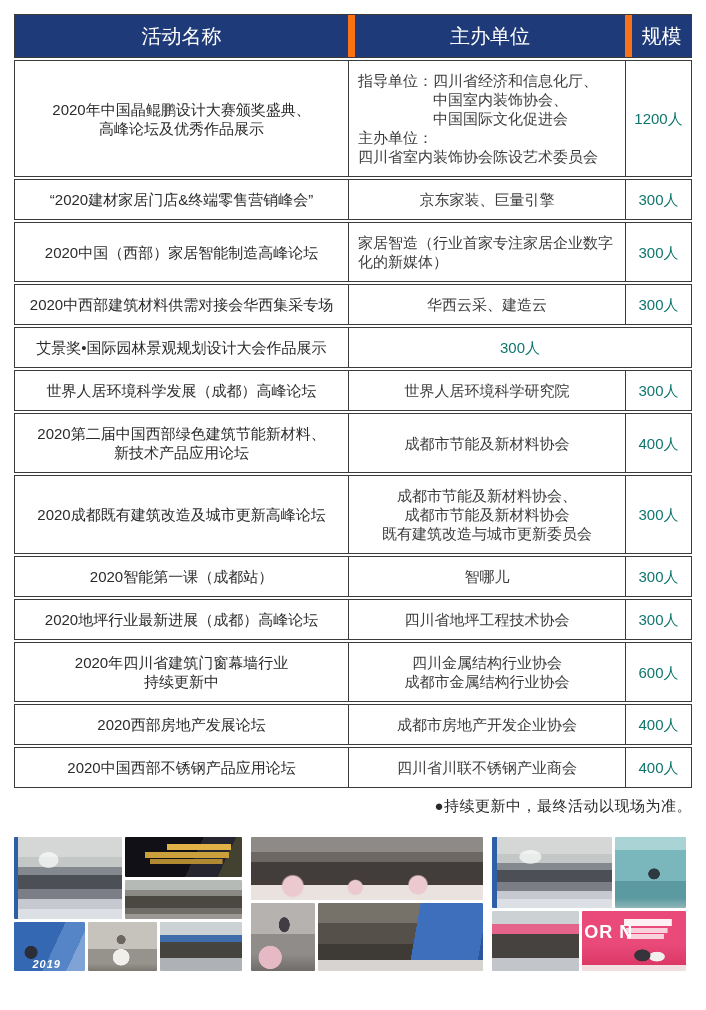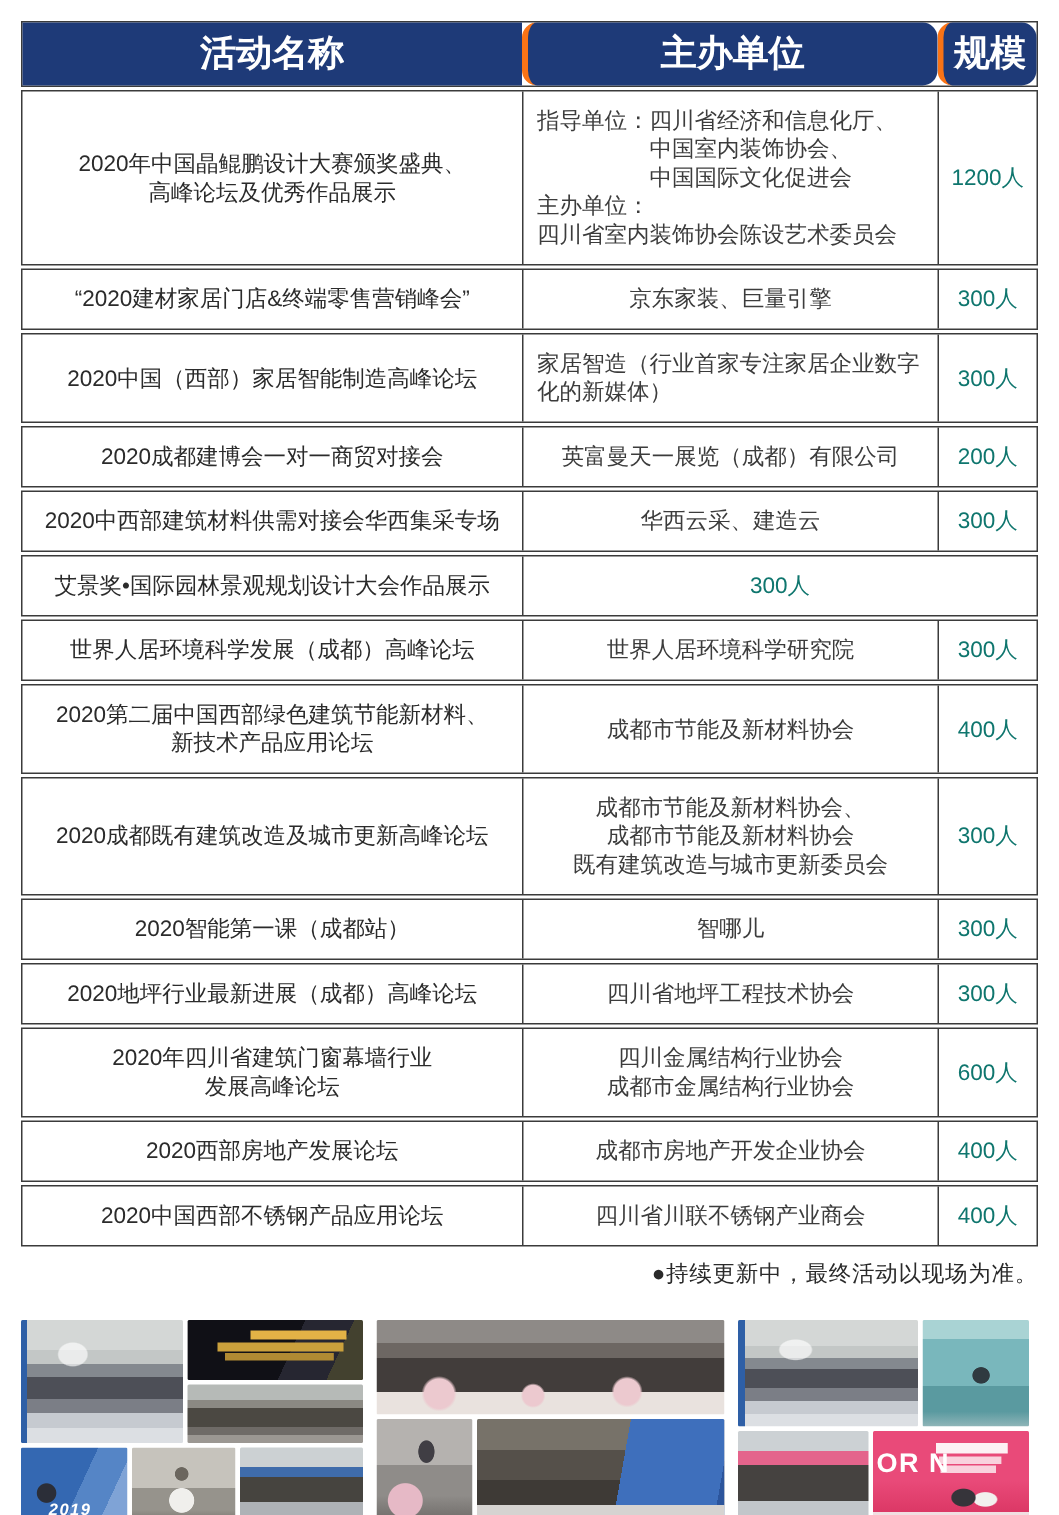--- a/index.html
+++ b/index.html
@@ -23,24 +23,24 @@
     white-space:pre-line;word-break:break-all;
   }
   .c1{width:333px;flex:0 0 333px;font-weight:normal;color:#2b2b2b;}
   .c2{width:277px;flex:0 0 277px;border-left:1px solid var(--border,#3b3b3b);color:#3c3c3c;}
   .c3{flex:1;border-left:1px solid var(--border,#3b3b3b);color:#0f766e;}
   .c2.align-left{justify-content:flex-start;text-align:left;padding-left:9px;padding-right:4px;}
 
   
   .t-head{border:1px solid var(--border,#3b3b3b);}
   .t-head .cell{
-    background:var(--header-bg,#1e3a78);color:#ffffff;font-weight:bold;
-    font-size:24px;line-height:24px;padding:9px 4px;white-space:nowrap;
-  }
-  .t-head .c2,.t-head .c3{border-left:4px solid #f97316;border-radius:10px;}
+    background:var(--header-bg,#1e3a78);color:#ffffff;font-weight:normal;
+    font-size:20px;line-height:24px;padding:9px 4px;white-space:nowrap;
+  }
+  .t-head .c2,.t-head .c3{border-left:7px solid #f97316;}
 
   
   .note{
     margin:9px 0 12px 0;text-align:right;font-size:15px;color:#2a2a2a;
     letter-spacing:.5px;
   }
 
   
   .photos{
     display:flex;gap:9px;height:134px;margin-top:21px;
@@ -148,25 +148,20 @@
     <div class="cell c1">“2020建材家居门店&amp;终端零售营销峰会”</div>
     <div class="cell c2">京东家装、巨量引擎</div>
     <div class="cell c3">300人</div>
   </div>
         <div class="t-row">
     <div class="cell c1">2020中国（西部）家居智能制造高峰论坛</div>
     <div class="cell c2 align-left">家居智造（行业首家专注家居企业数字化的新媒体）</div>
     <div class="cell c3">300人</div>
   </div>
         <div class="t-row">
-    <div class="cell c1">2020成都建博会一对一商贸对接会</div>
-    <div class="cell c2">英富曼天一展览（成都）有限公司</div>
-    <div class="cell c3">200人</div>
-  </div>
-        <div class="t-row">
     <div class="cell c1">2020中西部建筑材料供需对接会华西集采专场</div>
     <div class="cell c2">华西云采、建造云</div>
     <div class="cell c3">300人</div>
   </div>
         <div class="t-row">
     <div class="cell c1">艾景奖•国际园林景观规划设计大会作品展示</div>
     <div class="cell c3">300人</div>
   </div>
         <div class="t-row">
     <div class="cell c1">世界人居环境科学发展（成都）高峰论坛</div>
@@ -191,21 +186,21 @@
     <div class="cell c2">智哪儿</div>
     <div class="cell c3">300人</div>
   </div>
         <div class="t-row">
     <div class="cell c1">2020地坪行业最新进展（成都）高峰论坛</div>
     <div class="cell c2">四川省地坪工程技术协会</div>
     <div class="cell c3">300人</div>
   </div>
         <div class="t-row">
     <div class="cell c1">2020年四川省建筑门窗幕墙行业
-发展高峰论坛</div>
+持续更新中</div>
     <div class="cell c2">四川金属结构行业协会
 成都市金属结构行业协会</div>
     <div class="cell c3">600人</div>
   </div>
         <div class="t-row">
     <div class="cell c1">2020西部房地产发展论坛</div>
     <div class="cell c2">成都市房地产开发企业协会</div>
     <div class="cell c3">400人</div>
   </div>
         <div class="t-row">

